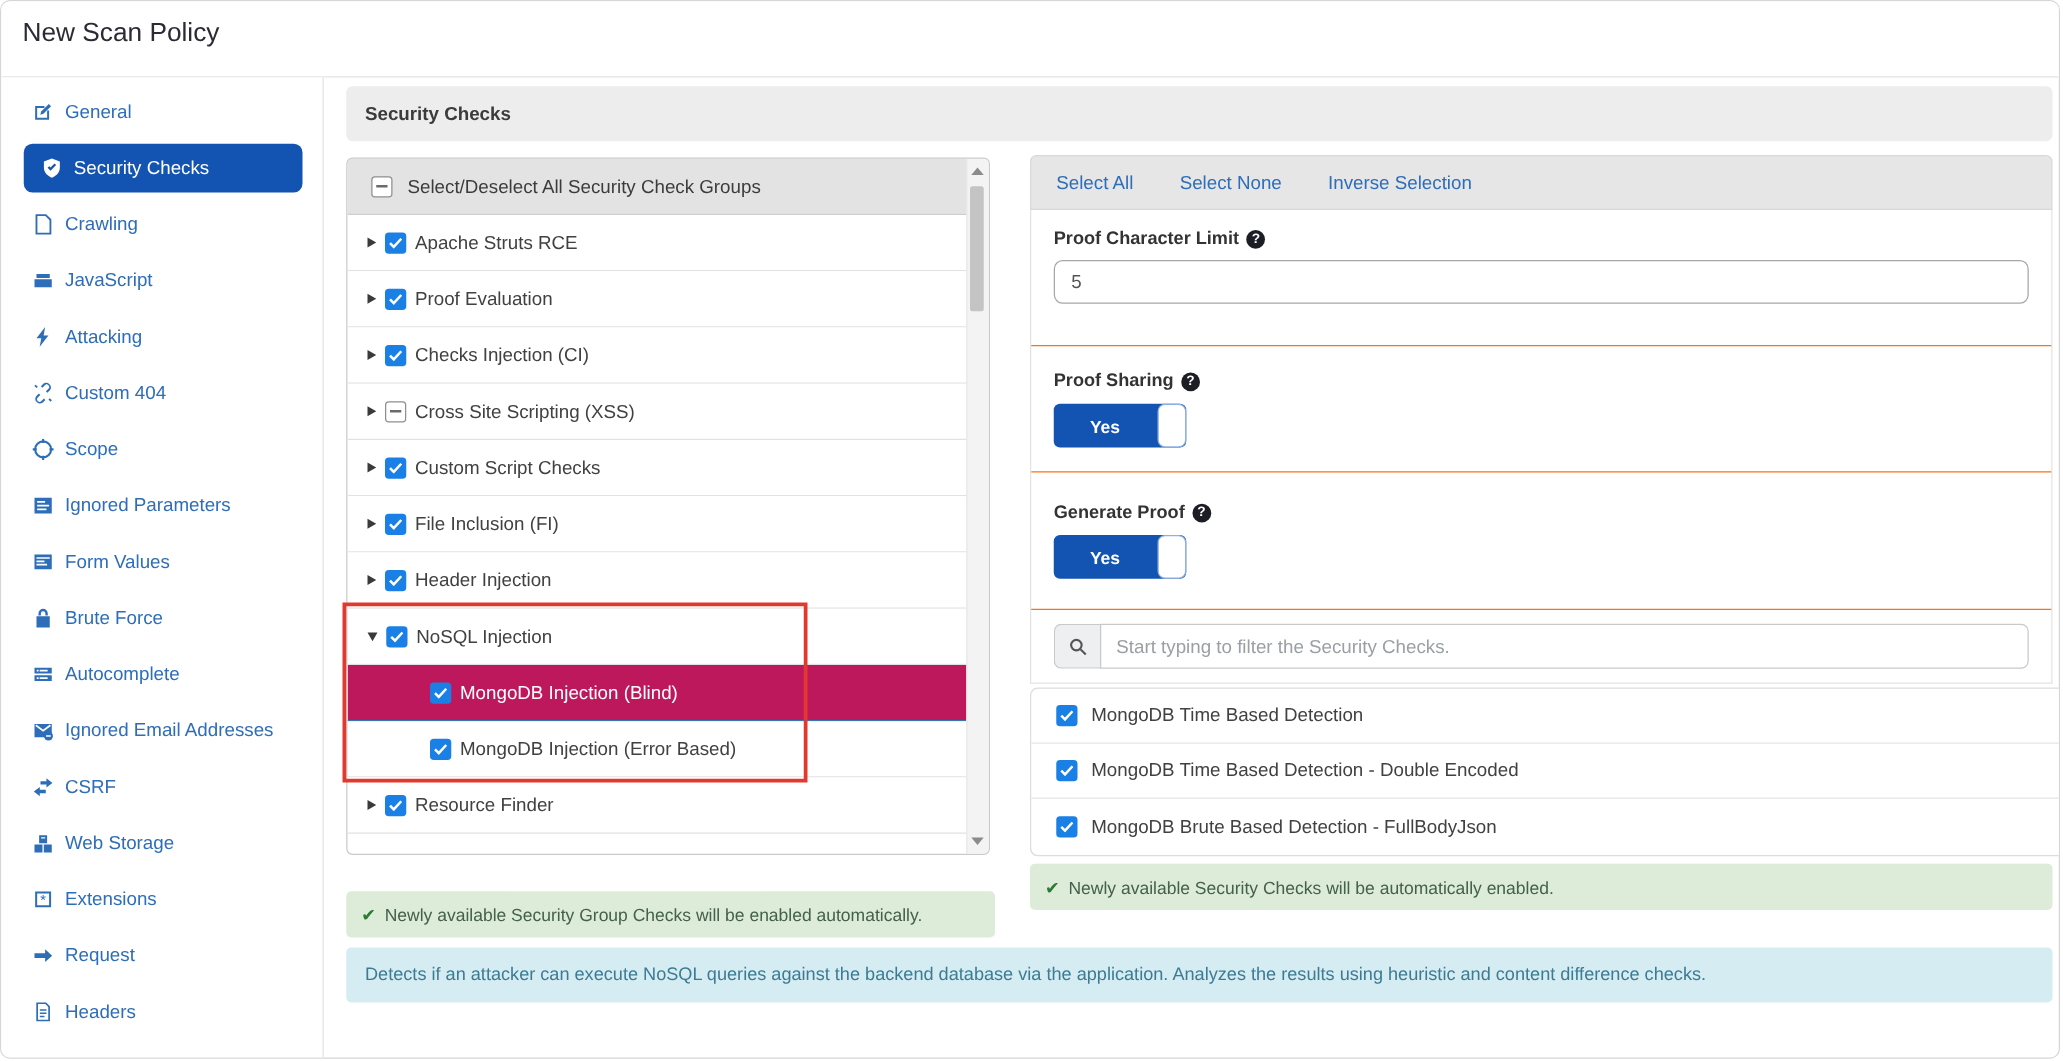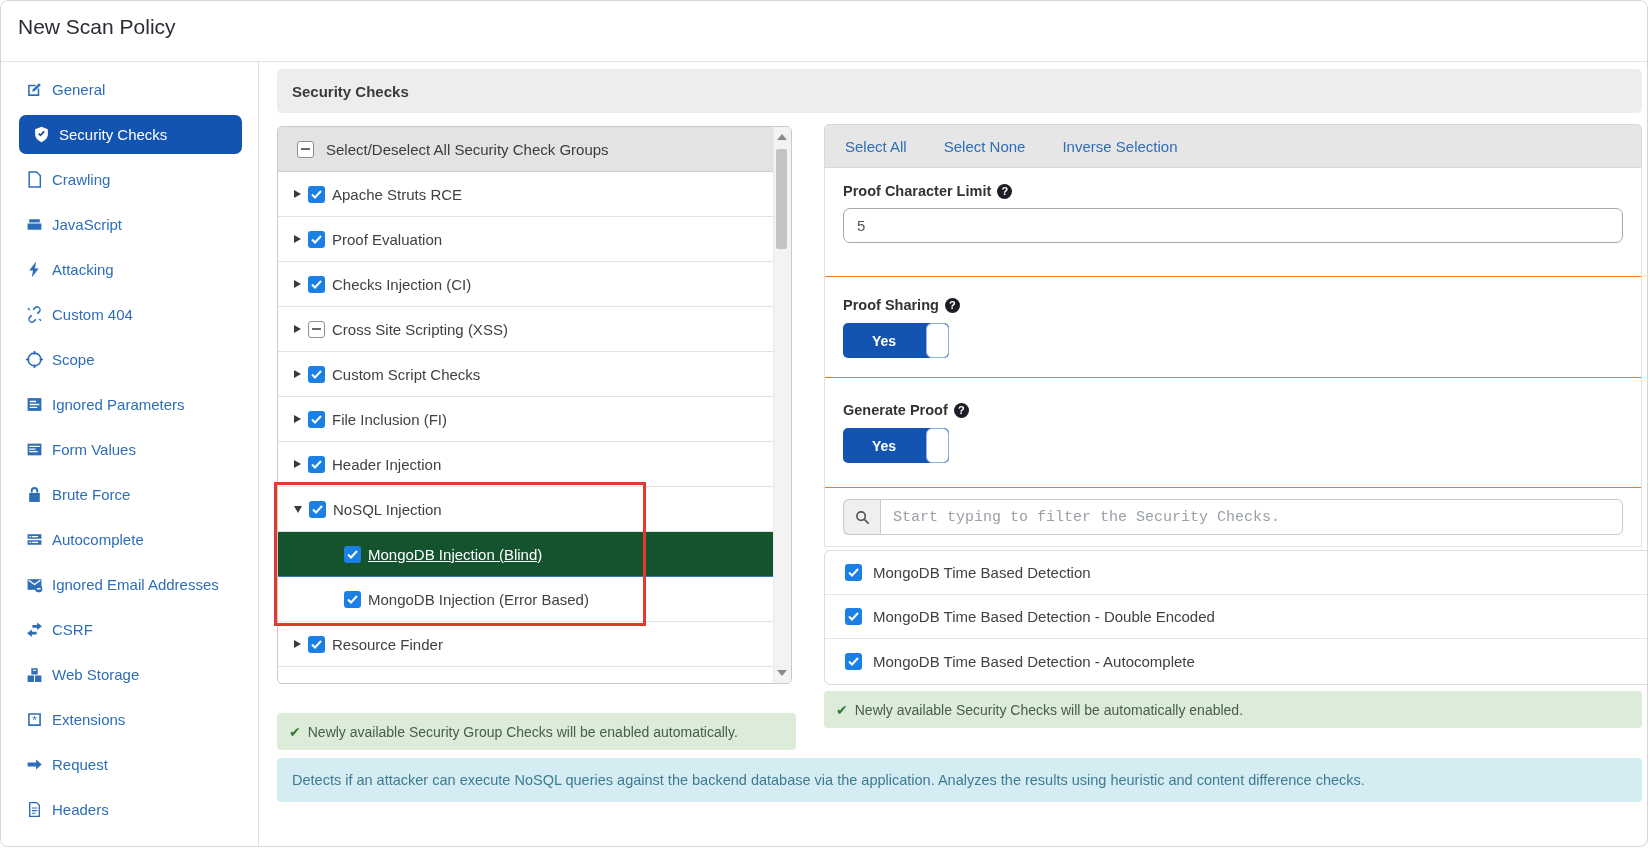--- a/index.html
+++ b/index.html
@@ -18,21 +18,21 @@
 
   
   .section-header{position:absolute;left:276px;top:68px;width:1365px;height:44px;background:#ededed;border-radius:5px;display:flex;align-items:center;padding-left:15px;font-size:15px;font-weight:700;color:#3b3b3b;box-sizing:border-box;}
 
   
   .tree{position:absolute;left:276px;top:125px;width:515px;height:558px;border:1px solid #c9c9c9;border-radius:5px;background:#fff;box-sizing:border-box;overflow:hidden;}
   .tree-rows{position:absolute;left:0;top:0;right:17px;bottom:0;overflow:hidden;}
   .tree-header{height:45px;background:#e3e3e3;border-bottom:1px solid #cfcfcf;display:flex;align-items:center;gap:12px;padding-left:19px;font-size:15px;color:#3c3c3c;box-sizing:border-box;}
   .tree-row{height:45px;display:flex;align-items:center;gap:7px;padding-left:16px;font-size:15px;color:#414141;border-bottom:1px solid #e2e2e2;background:#fff;box-sizing:border-box;}
   .tree-row.child{padding-left:66px;}
-  .tree-row.selected{background:#14532d;color:#fff;border-bottom-color:#3879ad;text-decoration:underline;}
+  .tree-row.selected{background:#be185d;color:#fff;border-bottom-color:#3879ad;}
   .tree-gutter{position:absolute;right:0;top:0;bottom:0;width:17px;background:#f3f3f3;border-left:1px solid #e8e8e8;}
 
   
   .cb{width:17px;height:17px;border-radius:3px;flex:none;display:flex;align-items:center;justify-content:center;box-sizing:border-box;cursor:pointer;}
   .cb.checked{background:#1a80e5;}
   .cb.indet{background:#fff;border:1px solid #8f8f8f;}
   .cb.indet::after{content:"";width:9px;height:2px;background:#6a6a6a;}
   .caret{width:0;height:0;flex:none;cursor:pointer;}
   .caret.right{border-left:7px solid #3a3a3a;border-top:4px solid transparent;border-bottom:4px solid transparent;}
   .caret.down{border-top:7px solid #3a3a3a;border-left:4px solid transparent;border-right:4px solid transparent;}
@@ -66,21 +66,21 @@
   .dsec.s2{height:101px;padding-top:20px;}
   .dsec.s3{height:110px;padding-top:24px;}
   .dlabel{font-size:14.5px;font-weight:700;color:#333;display:flex;align-items:center;gap:6px;}
   .qmark{width:15px;height:15px;border-radius:50%;background:#1d1d26;color:#fff;font-size:11px;font-weight:700;display:inline-flex;align-items:center;justify-content:center;flex:none;cursor:pointer;}
   .dinput{margin-top:9px;width:100%;height:35px;box-sizing:border-box;border:1px solid #a7a7a7;border-radius:7px;padding:0 13px;font-size:15px;color:#555;font-family:inherit;background:#fff;}
   .toggle{margin-top:10px;width:106px;height:35px;background:#1353b1;border-radius:5px;position:relative;box-sizing:border-box;cursor:pointer;}
   .tlab{position:absolute;left:0;right:24px;top:0;bottom:0;display:flex;align-items:center;justify-content:center;color:#fff;font-size:14px;font-weight:700;}
   .knob{position:absolute;right:0;top:0;width:23px;height:35px;background:#fff;border:1px solid #8fb0e0;border-radius:6px;box-sizing:border-box;}
   .search-sec{display:flex;align-items:stretch;height:58px;padding:11px 18px;border-bottom:none;}
   .search-box{width:36px;border:1px solid #c9c9c9;border-right:none;background:#edeff1;border-radius:6px 0 0 6px;display:flex;align-items:center;justify-content:center;flex:none;}
-  .search-input{flex:1;border:1px solid #c9c9c9;border-radius:0 6px 6px 0;padding:0 12px;font-size:15px;color:#b91c1c;font-family:Liberation Mono, monospace;min-width:0;}
+  .search-input{flex:1;border:1px solid #c9c9c9;border-radius:0 6px 6px 0;padding:0 12px;font-size:15px;color:#b91c1c;font-family:Liberation Sans, sans-serif;min-width:0;}
   .search-input::placeholder{color:#9aa0a6;}
 
   
   .check-list{position:absolute;left:823px;top:549px;width:924px;height:135px;border:1px solid #ddd;border-radius:6px;background:#f2f3f4;box-sizing:border-box;overflow:hidden;}
   .list-rows{position:absolute;left:0;top:0;bottom:0;right:21px;background:#fff;border-right:1px solid #e3e3e3;border-radius:6px 0 0 6px;}
   .list-row{height:44px;display:flex;align-items:center;gap:11px;padding-left:20px;font-size:15px;color:#414141;border-bottom:1px solid #e5e5e5;box-sizing:border-box;}
   .list-row:last-child{border-bottom:none;}
   .list-gutter{position:absolute;right:0;top:0;bottom:0;width:21px;}
   .list-gutter .sb-arrow.up{position:absolute;top:9px;left:5px;}
   .list-gutter .sb-thumb{position:absolute;top:25px;bottom:27px;left:4px;width:11px;}
@@ -429,21 +429,21 @@
             </svg>
           </span>
           <span>MongoDB Time Based Detection - Double Encoded</span>
         </div>
         <div class="list-row">
           <span class="cb checked">
             <svg width="11" height="9" viewBox="0 0 11 9">
               <path d="M1 4.5 4 7.5 10 1" stroke="#fff" stroke-width="2" fill="none"></path>
             </svg>
           </span>
-          <span>MongoDB Time Based Detection - Autocomplete</span>
+          <span>MongoDB Brute Based Detection - FullBodyJson</span>
         </div>
       </div>
     <div class="list-gutter">
       <div class="sb-arrow up"></div>
       <div class="sb-thumb"></div>
       <div class="sb-arrow down"></div>
     </div>
   </div>
 
   <div class="note green note-right">

